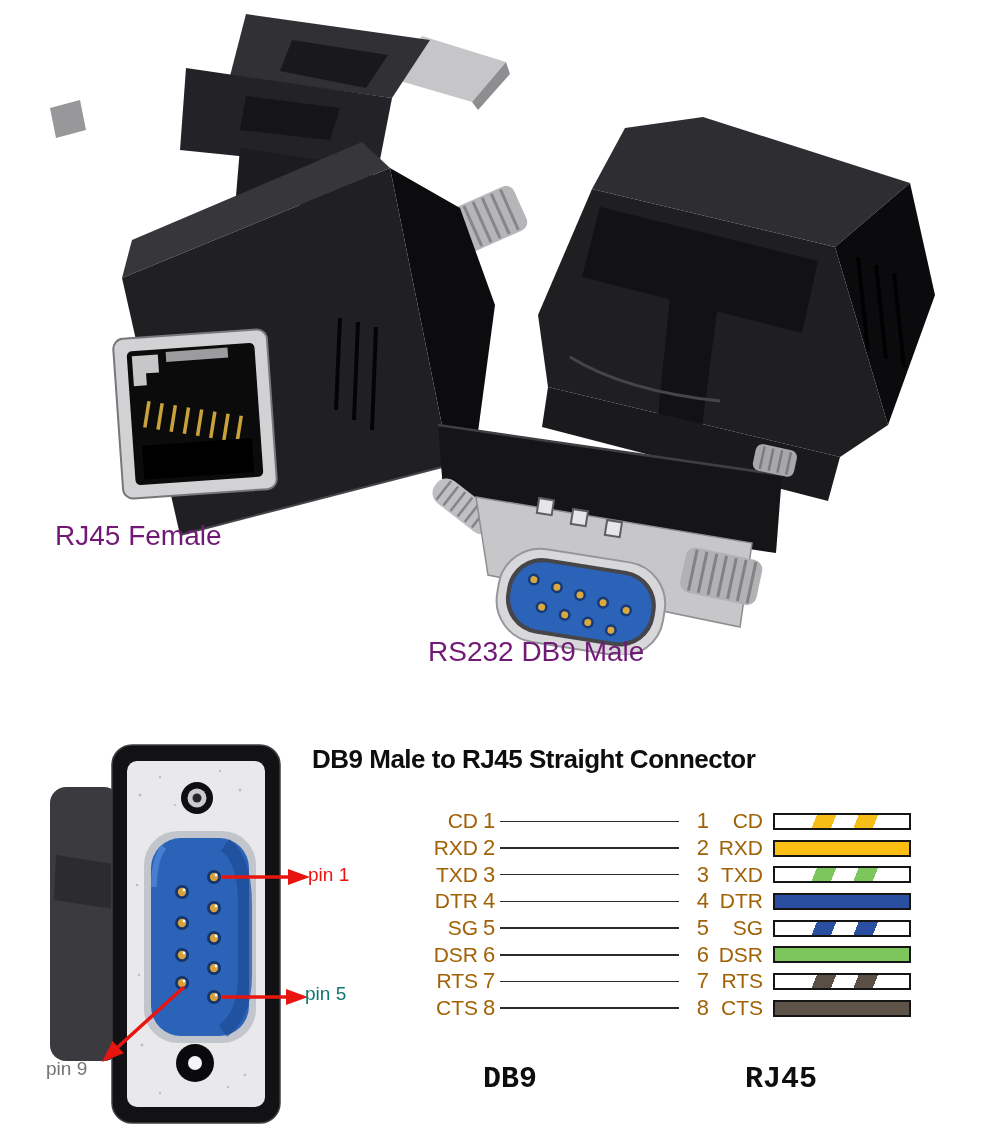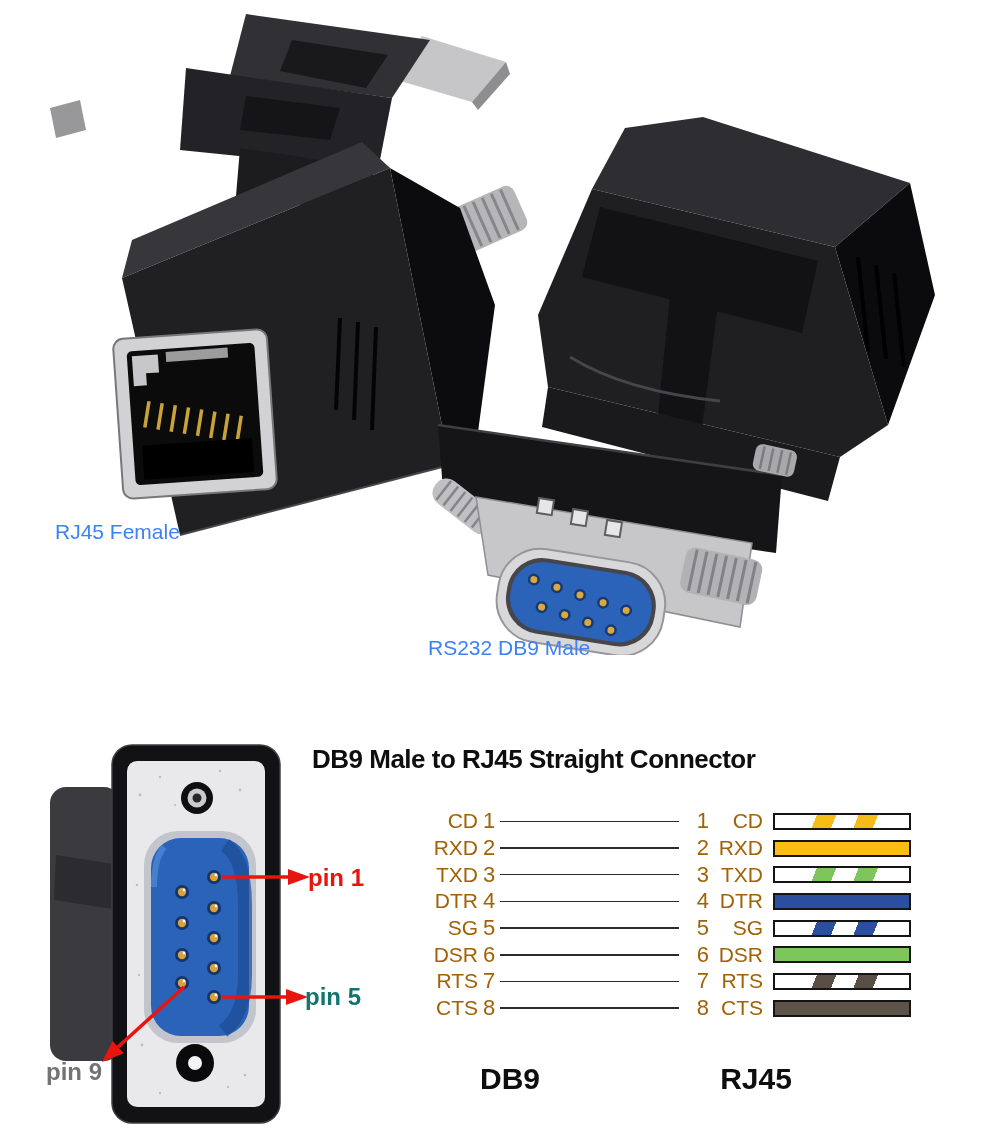--- a/index.html
+++ b/index.html
@@ -1,35 +1,35 @@
 <!DOCTYPE html>
 <html><head>
 <meta charset="utf-8">
 <style>
   html,body{margin:0;padding:0;background:#fff;}
   #canvas{position:relative;width:1001px;height:1137px;background:#ffffff;overflow:hidden;
           font-family:"Liberation Sans", sans-serif;color:#1a1a1a;}
   .abs{position:absolute;}
-  .photo-label{font-size:21px;color:#3b82f6;white-space:nowrap;}
+  .photo-label{font-size:28px;color:#701a75;white-space:nowrap;}
   .diagram-title{font-size:26px;font-weight:bold;white-space:nowrap;color:#0e0e0e;letter-spacing:-0.5px;}
-  .pin-note{font-size:24px;font-weight:bold;white-space:nowrap;}
+  .pin-note{font-size:19px;font-weight:normal;white-space:nowrap;}
 
   
   #wiring{position:absolute;left:420px;top:808px;width:500px;height:300px;}
   .wd-row{display:flex;align-items:center;height:26.7px;font-size:21px;color:#a16207;}
   .wd-sig-l{flex:0 0 58px;text-align:right;}
   .wd-pin-l{flex:0 0 22px;text-align:center;font-size:22px;}
   .wd-line{flex:0 0 179px;height:1.5px;background:#2b2b2b;}
   .wd-pin-r{flex:0 0 30px;text-align:right;font-size:22px;white-space:nowrap;}
   .wd-sig-r{flex:0 0 50px;margin-left:4px;text-align:right;}
   .wd-swatch{margin-left:10px;flex:0 0 134px;height:13px;border:2px solid #151515;box-sizing:content-box;}
   .wd-swatch.solid{background:var(--c);}
   .wd-swatch.striped{background-color:#fff;
      background-image:linear-gradient(112deg,rgba(0,0,0,0) 0 30%,var(--c) 30% 44%,rgba(0,0,0,0) 44% 60%,var(--c) 60% 74%,rgba(0,0,0,0) 74%);}
-  .wd-header{position:absolute;top:254px;font-size:30px;font-weight:bold;text-align:center;color:#0e0e0e;}
+  .wd-header{position:absolute;top:254px;font-size:30px;font-weight:bold;text-align:center;color:#0e0e0e;font-family:Liberation Mono, monospace;}
 </style>
 </head>
 <body>
 
 <div id="canvas">
 
   <svg class="abs" style="left:40px;top:0px" width="500" height="545" viewBox="0 0 500 545">
 
     <polygon points="382,36 466,62 432,102 350,78" fill="#c6c6c8"></polygon>
     <polygon points="432,102 466,62 470,74 438,110" fill="#8e8e90"></polygon>
@@ -333,16 +333,16 @@
         <div class="wd-row">
           <span class="wd-sig-l">CTS</span>
           <span class="wd-pin-l">8</span>
           <div class="wd-line"></div>
           <span class="wd-pin-r">8</span>
           <span class="wd-sig-r">CTS</span>
           <div class="wd-swatch solid" style="--c: #5e5349;"></div>
         </div>
       </div>
     <div class="wd-header" style="left:58px;width:64px">DB9</div>
-    <div class="wd-header" style="left:294px;width:84px">RJ45</div>
+    <div class="wd-header" style="left:319px;width:84px">RJ45</div>
   </div>
 
 </div>
 
 </body></html>

